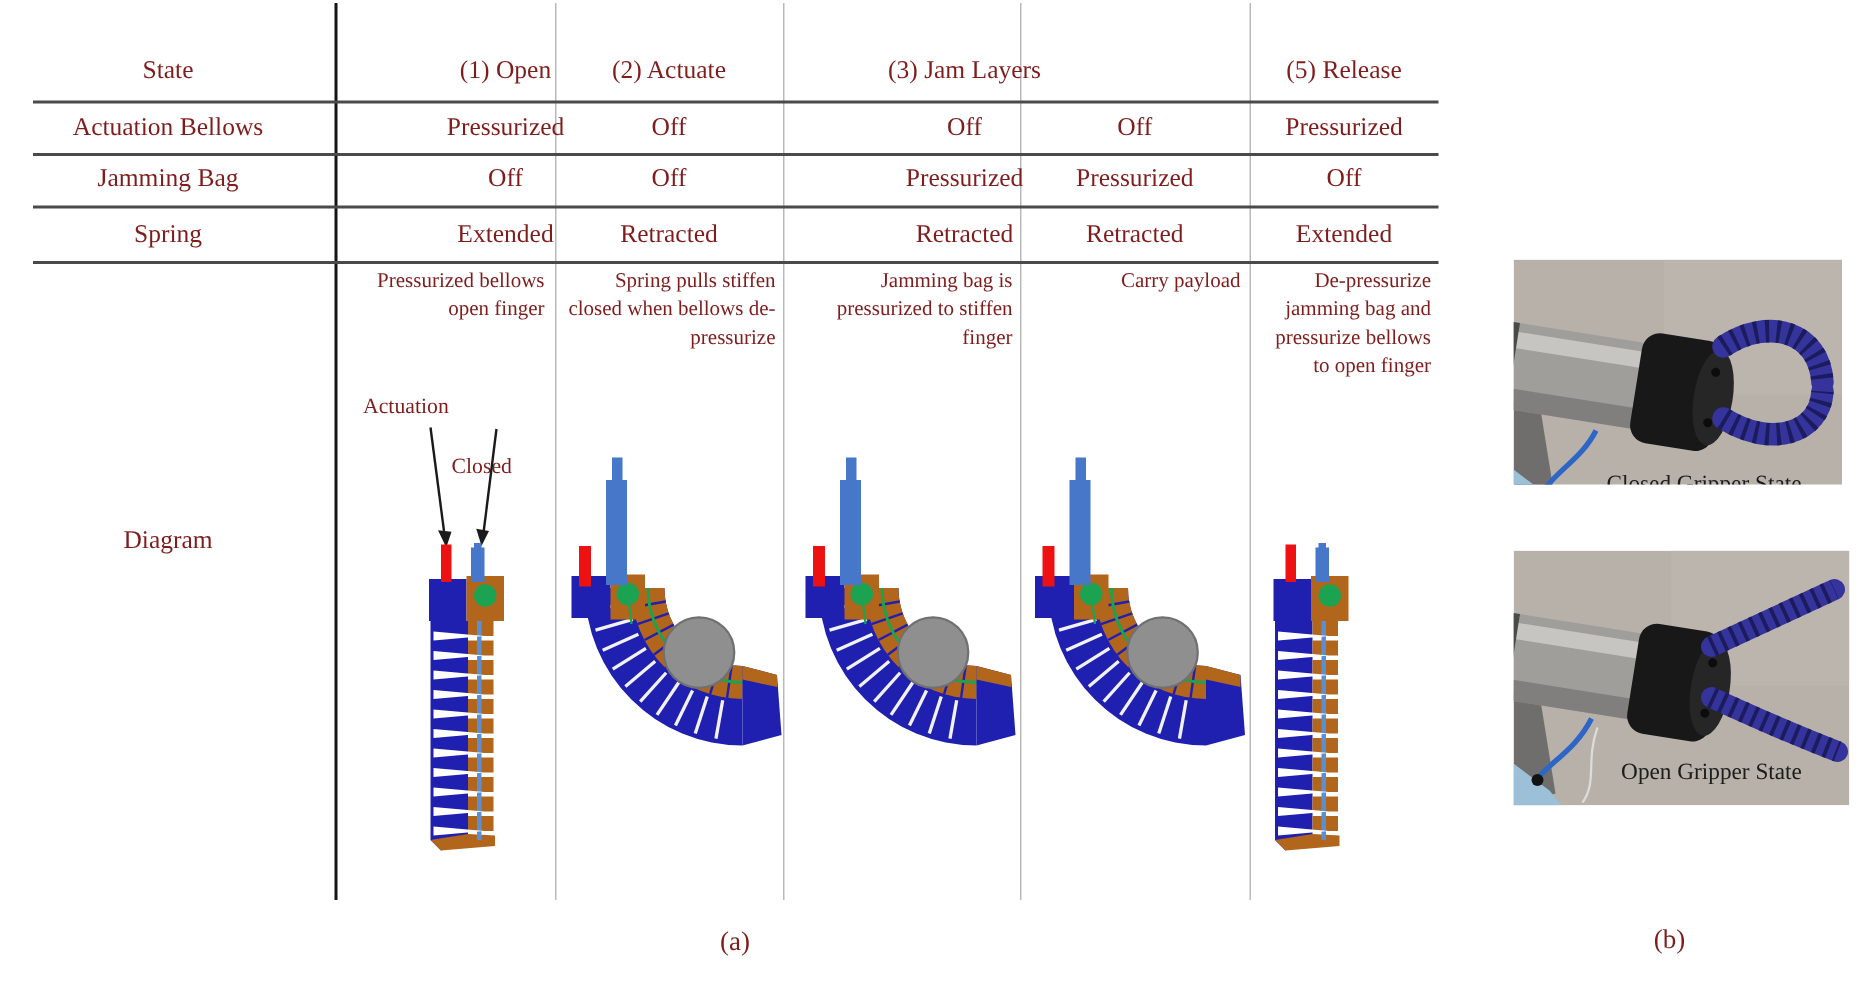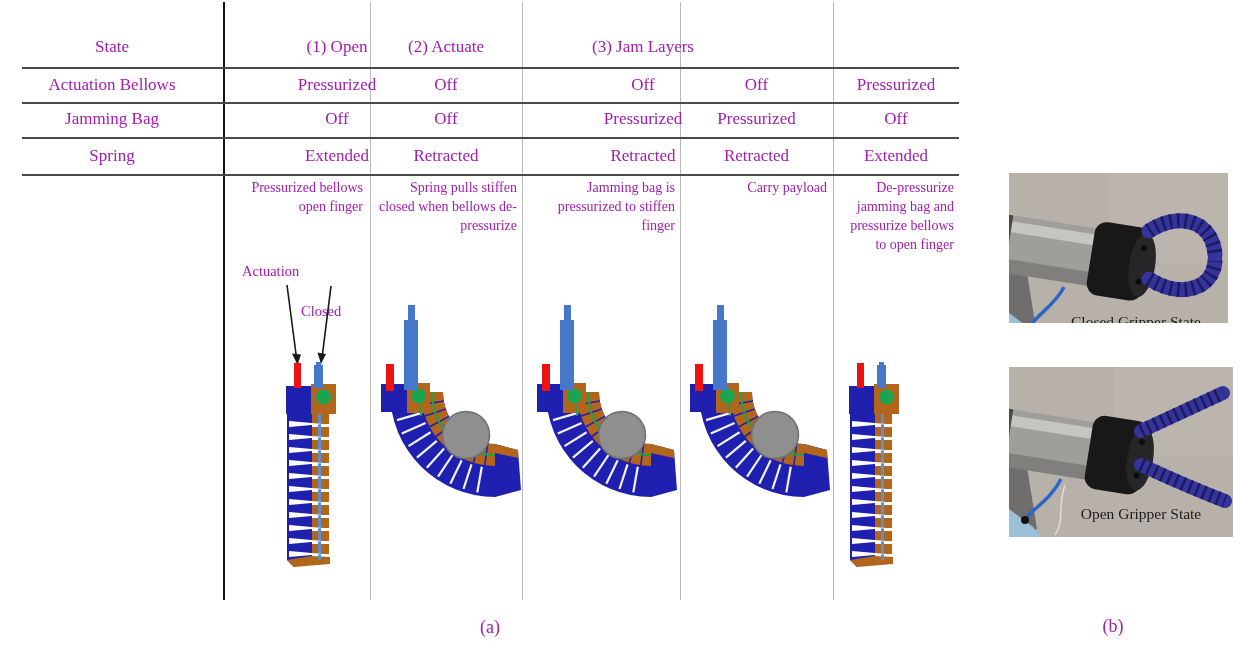--- a/index.html
+++ b/index.html
@@ -1,18 +1,18 @@
 <!DOCTYPE html>
 <html><head>
 <meta charset="utf-8">
 <style>
   html,body{margin:0;padding:0;background:#ffffff;}
   .canvas{
     position:relative;width:1242px;height:655px;background:#ffffff;
-    font-family:"Liberation Serif", serif;color:#a21caf;overflow:hidden;
+    font-family:"Liberation Serif", serif;color:#7f1d1d;overflow:hidden;
   }
   
   .vline{position:absolute;top:2px;height:598px;width:1px;background:#b9b9b9;}
   .vline.thick{width:2px;background:#141414;}
   .hline{position:absolute;left:22px;width:937px;height:2px;background:#4a4a4a;}
   
   .cell{position:absolute;text-align:center;font-size:17px;white-space:nowrap;}
   .c0{left:0px;width:224px;}
   .c1{left:224px;width:146px;padding-left:40px;}
   .c2{left:370px;width:152px;}
@@ -129,20 +129,21 @@
   <div class="vline" style="left:833px"></div>
   <div class="hline" style="top:67px"></div>
   <div class="hline" style="top:102px"></div>
   <div class="hline" style="top:137px"></div>
   <div class="hline" style="top:174px"></div>
 
   <div class="cell c0 rh">State</div>
   <div class="cell c1 rh">(1) Open</div>
   <div class="cell c2 rh">(2) Actuate</div>
   <div class="cell c3 rh">(3) Jam Layers</div>
+  <div class="cell c5 rh">(5) Release</div>
 
   <div class="cell c0 r1">Actuation Bellows</div>
   <div class="cell c1 r1">Pressurized</div>
   <div class="cell c2 r1">Off</div>
   <div class="cell c3 r1">Off</div>
   <div class="cell c4 r1">Off</div>
   <div class="cell c5 r1">Pressurized</div>
 
   <div class="cell c0 r2">Jamming Bag</div>
   <div class="cell c1 r2">Off</div>
@@ -151,20 +152,21 @@
   <div class="cell c4 r2">Pressurized</div>
   <div class="cell c5 r2">Off</div>
 
   <div class="cell c0 r3">Spring</div>
   <div class="cell c1 r3">Extended</div>
   <div class="cell c2 r3">Retracted</div>
   <div class="cell c3 r3">Retracted</div>
   <div class="cell c4 r3">Retracted</div>
   <div class="cell c5 r3">Extended</div>
 
+  <div class="diagram-label">Diagram</div>
 
   <div class="desc d1">Pressurized bellows open finger</div>
   <div class="desc d2">Spring pulls stiffen closed when bellows de-pressurize</div>
   <div class="desc d3">Jamming bag is pressurized to stiffen finger</div>
   <div class="desc d4">Carry payload</div>
   <div class="desc d5">De-pressurize jamming bag and pressurize bellows to open finger</div>
 
   <div class="ann ann-actuation">Actuation</div>
   <div class="ann ann-jamming">Closed</div>
 

